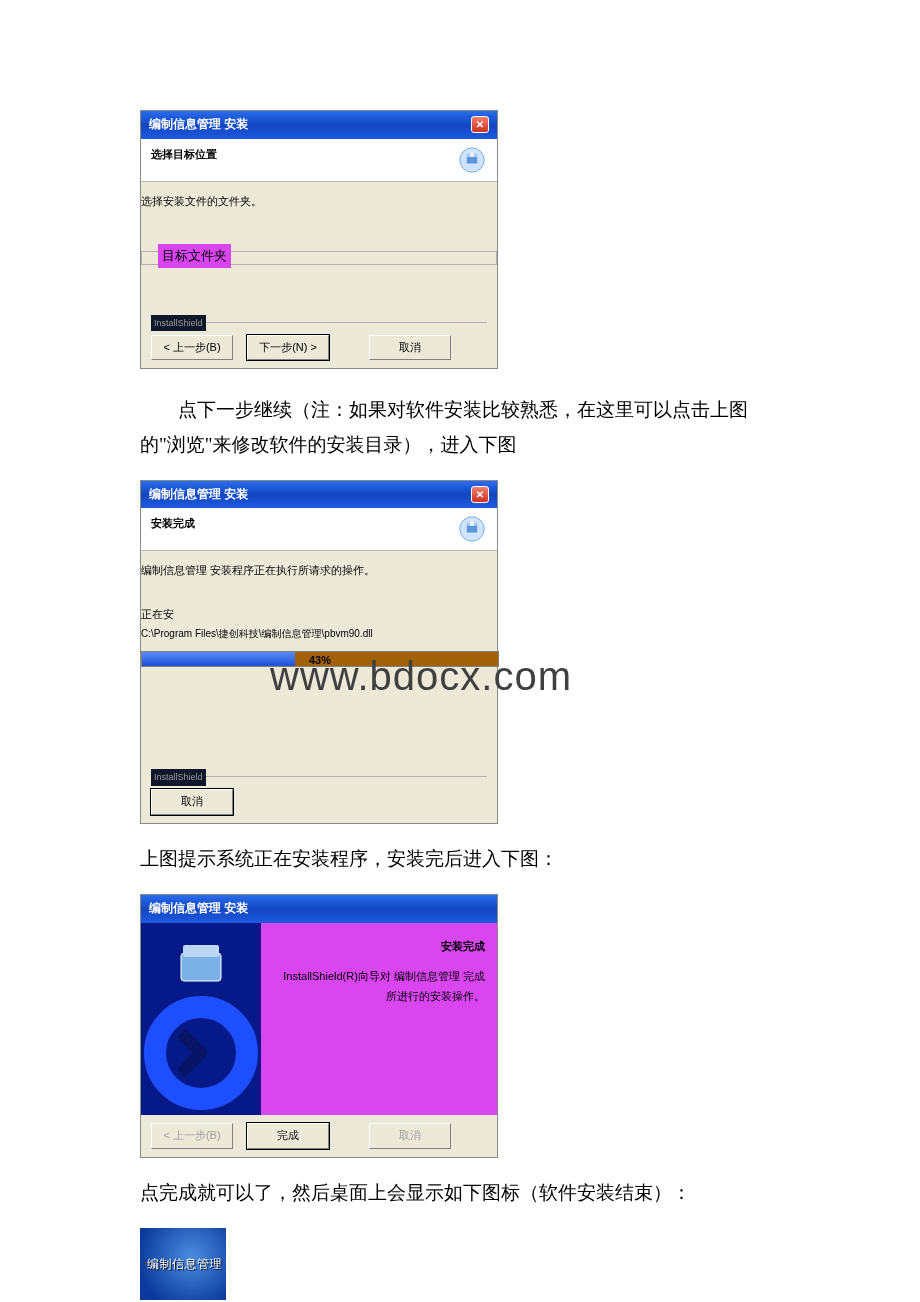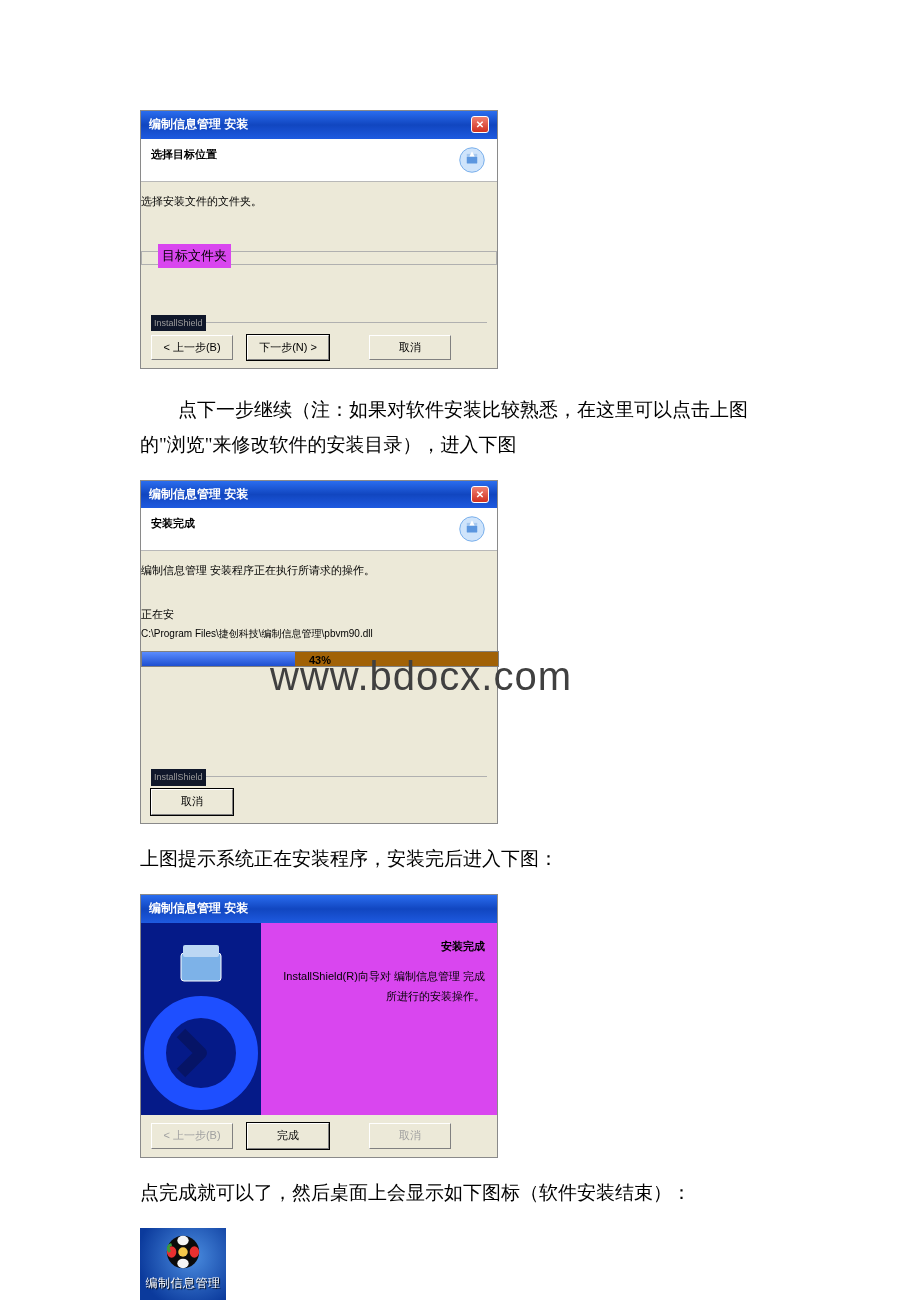--- a/index.html
+++ b/index.html
@@ -189,21 +189,21 @@
   font-size: 19px;
   text-indent: 0;
 }
 .para.indent { text-indent: 2em; }
 .para.nomargin { margin: 18px 0; }
 .desktop-icon {
   width: 86px;
   height: 72px;
   background: radial-gradient(circle at 60% 40%, #4b8de0, #0b3a9c 80%);
   display: flex;
-  flex-direction: column;
+  flex-direction: row;
   align-items: center;
   justify-content: center;
   padding: 4px;
   box-sizing: border-box;
 }
 .desktop-icon-img {
   width: 38px;
   height: 38px;
   display: flex;
   align-items: center;

